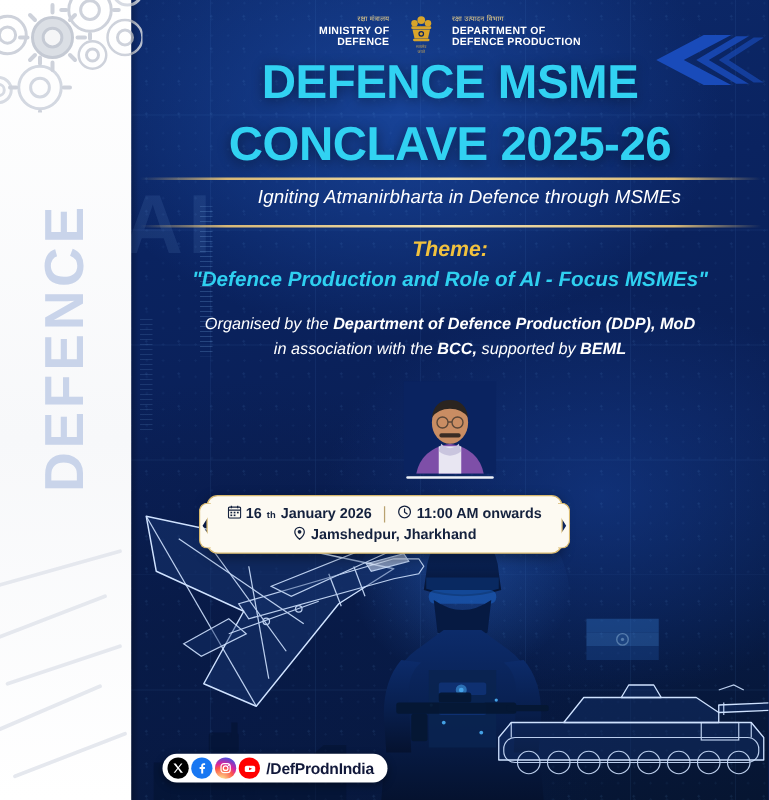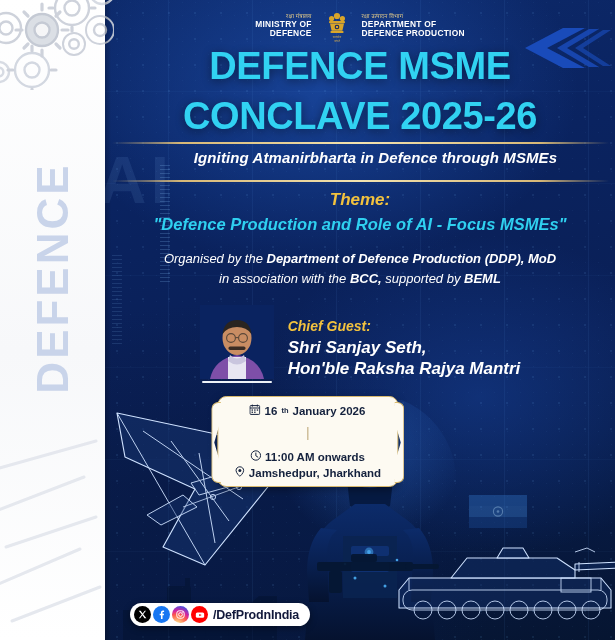--- a/index.html
+++ b/index.html
@@ -96,21 +96,21 @@
   }
   .title .l2{margin-top:13px;}
 
   .golddiv{
     position:absolute;height:1.6px;left:0;right:0;
     background:linear-gradient(90deg, rgba(200,170,90,0) 0%, #d7b877 14%, #f3e3b0 50%, #d7b877 86%, rgba(200,170,90,0) 100%);
   }
 
   .subtitle{
     position:absolute;left:105px;right:0;top:149px;text-align:center;z-index:5;
-    font-size:15px;font-weight:700;font-style:italic;color:#ffffff;letter-spacing:.1px;padding-left:31px;
+    font-size:15px;font-weight:400;font-style:italic;color:#ffffff;letter-spacing:.1px;padding-left:31px;
   }
 
   .theme-label{
     position:absolute;left:105px;right:0;top:190px;text-align:center;z-index:5;
     font-size:17px;font-weight:700;font-style:italic;color:#f2c23e;
   }
   .theme-text{
     position:absolute;left:105px;right:0;top:215px;text-align:center;z-index:5;
     font-size:16.5px;font-weight:700;font-style:italic;color:#2fd0f0;
   }
@@ -141,21 +141,21 @@
     padding:7px 16px 7px 16px;box-shadow:0 3px 9px rgba(0,0,0,.35);
   }
   .badge:before,.badge:after{
     content:"";position:absolute;top:5px;width:9px;height:calc(100% - 10px);
     background:#fdfaf2;border:1.6px solid #d8b96e;
   }
   .badge:before{left:-7px;border-right:none;border-radius:7px 0 0 7px;
     clip-path:polygon(0 0,100% 0,100% 22%,34% 50%,100% 78%,100% 100%,0 100%);}
   .badge:after{right:-7px;border-left:none;border-radius:0 7px 7px 0;
     clip-path:polygon(0 0,100% 0,100% 100%,0 100%,0 78%,66% 50%,0 22%);}
-  .badge-row1{display:flex;align-items:center;justify-content:center;gap:10px;white-space:nowrap;flex-direction:column;}
+  .badge-row1{display:flex;align-items:center;justify-content:center;gap:10px;white-space:nowrap;}
   .badge-sep{width:1px;height:13px;background:#b9a270;}
   .badge-item{display:flex;align-items:center;gap:4px;font-size:11.5px;font-weight:700;color:#14213d;}
   .badge-row2{display:flex;align-items:center;justify-content:center;gap:4px;margin-top:3px;
               font-size:11.5px;font-weight:700;color:#14213d;white-space:nowrap;}
   .sup{font-size:7.5px;vertical-align:super;}
 
   
   .bottom-scene{position:absolute;left:105px;right:0;bottom:0;height:250px;z-index:3;overflow:hidden;}
   .soldier{position:absolute;left:52%;transform:translateX(-50%);bottom:0;width:230px;height:240px;}
   .flag{position:absolute;right:84px;bottom:105px;width:62px;height:44px;opacity:.55;}
@@ -258,25 +258,20 @@
           <path d="M30 50 q7 7 14 0 l2 6 q-9 7 -18 0 Z" fill="#c9c5de"></path>
           <ellipse cx="37" cy="33" rx="14.5" ry="17" fill="#c98d63"></ellipse>
           <path d="M22.5 29 q2-14 14.5-14 q12.5 0 14.5 14 q-5-7 -14.5-7 q-9.5 0 -14.5 7 Z" fill="#2a2420"></path>
           <rect x="28.5" y="41.5" width="17" height="3.4" rx="1.6" fill="#3a2c24"></rect>
           <circle cx="31" cy="33" r="4.4" fill="none" stroke="#5a4738" stroke-width="1.1"></circle>
           <circle cx="43" cy="33" r="4.4" fill="none" stroke="#5a4738" stroke-width="1.1"></circle>
           <line x1="35.4" y1="32.6" x2="38.6" y2="32.6" stroke="#5a4738" stroke-width="1.1"></line>
         </g>
       </svg>
       <div class="guest-underline"></div>
-    </div>
-    <div class="guest-txt">
-      <div class="cg-label">Chief Guest:</div>
-      <div class="cg-name">Shri Sanjay Seth,</div>
-      <div class="cg-name">Hon'ble Raksha Rajya Mantri</div>
     </div>
   </div>
 
   <div class="badge">
     <div class="badge-row1">
       <div class="badge-item">
         <span>
           <svg width="11" height="11" viewBox="0 0 11 11">
               <rect x=".6" y="1.6" width="9.8" height="8.8" rx="1" fill="none" stroke="#14213d" stroke-width="1"></rect>
               <line x1=".6" y1="4" x2="10.4" y2="4" stroke="#14213d" stroke-width="1"></line>

